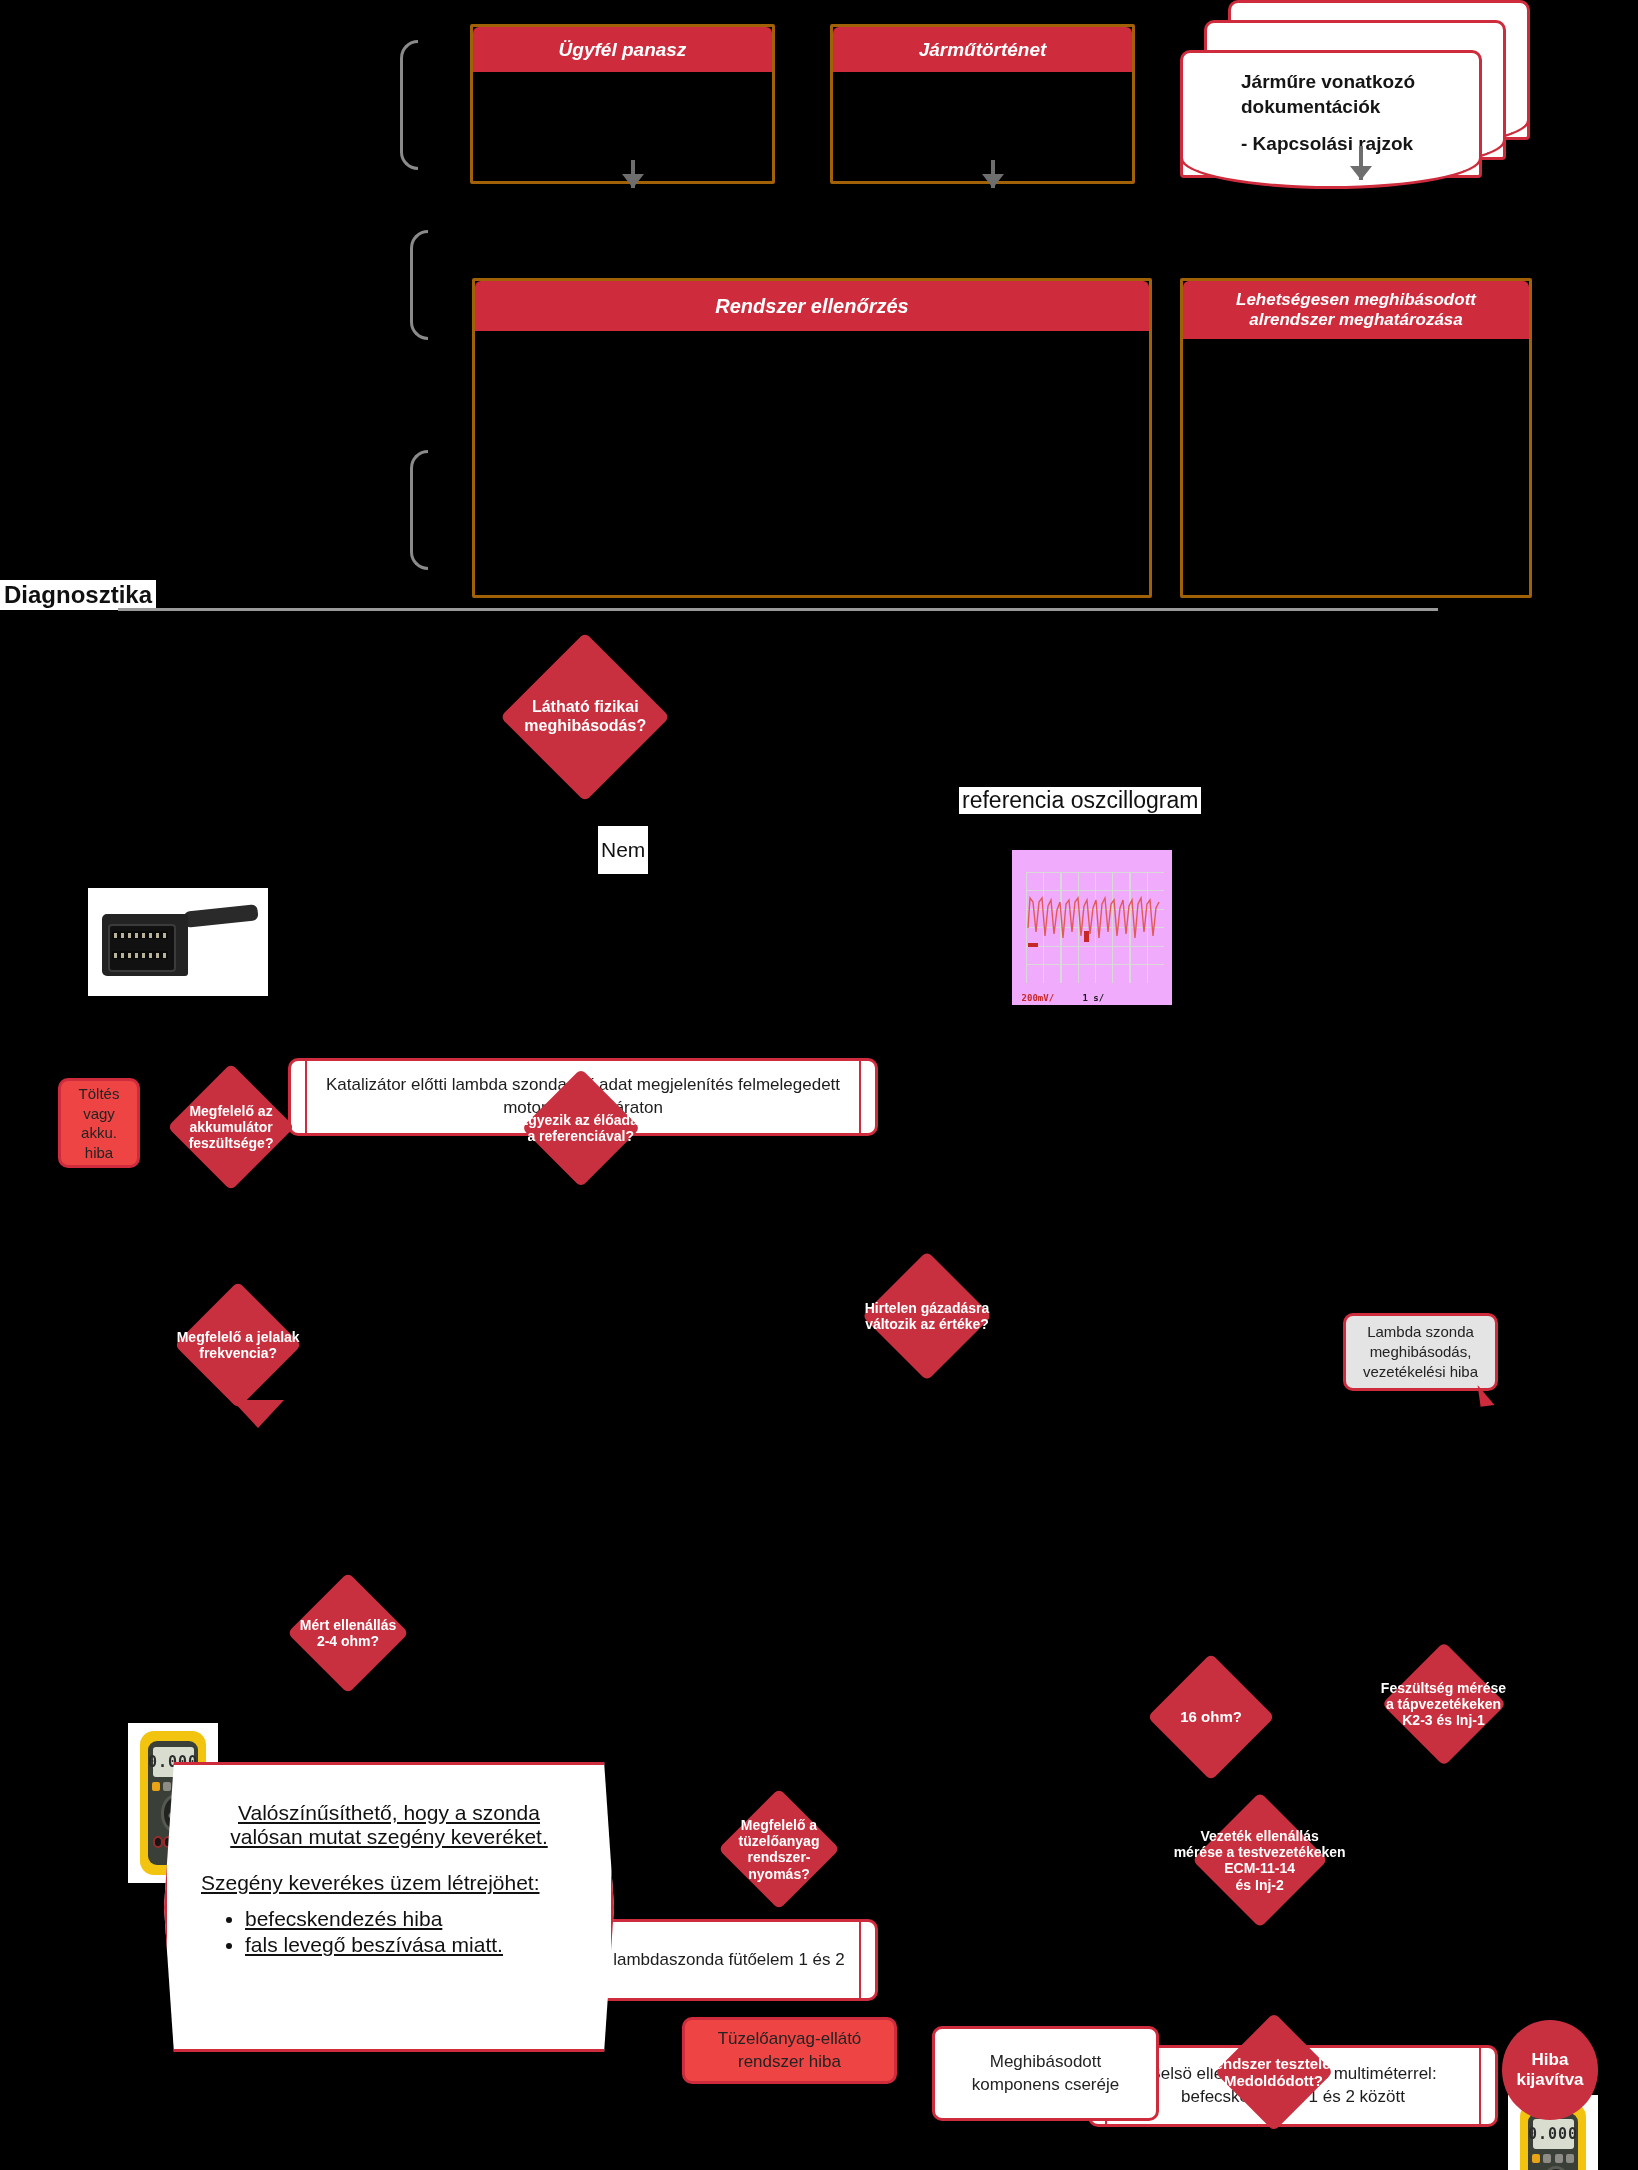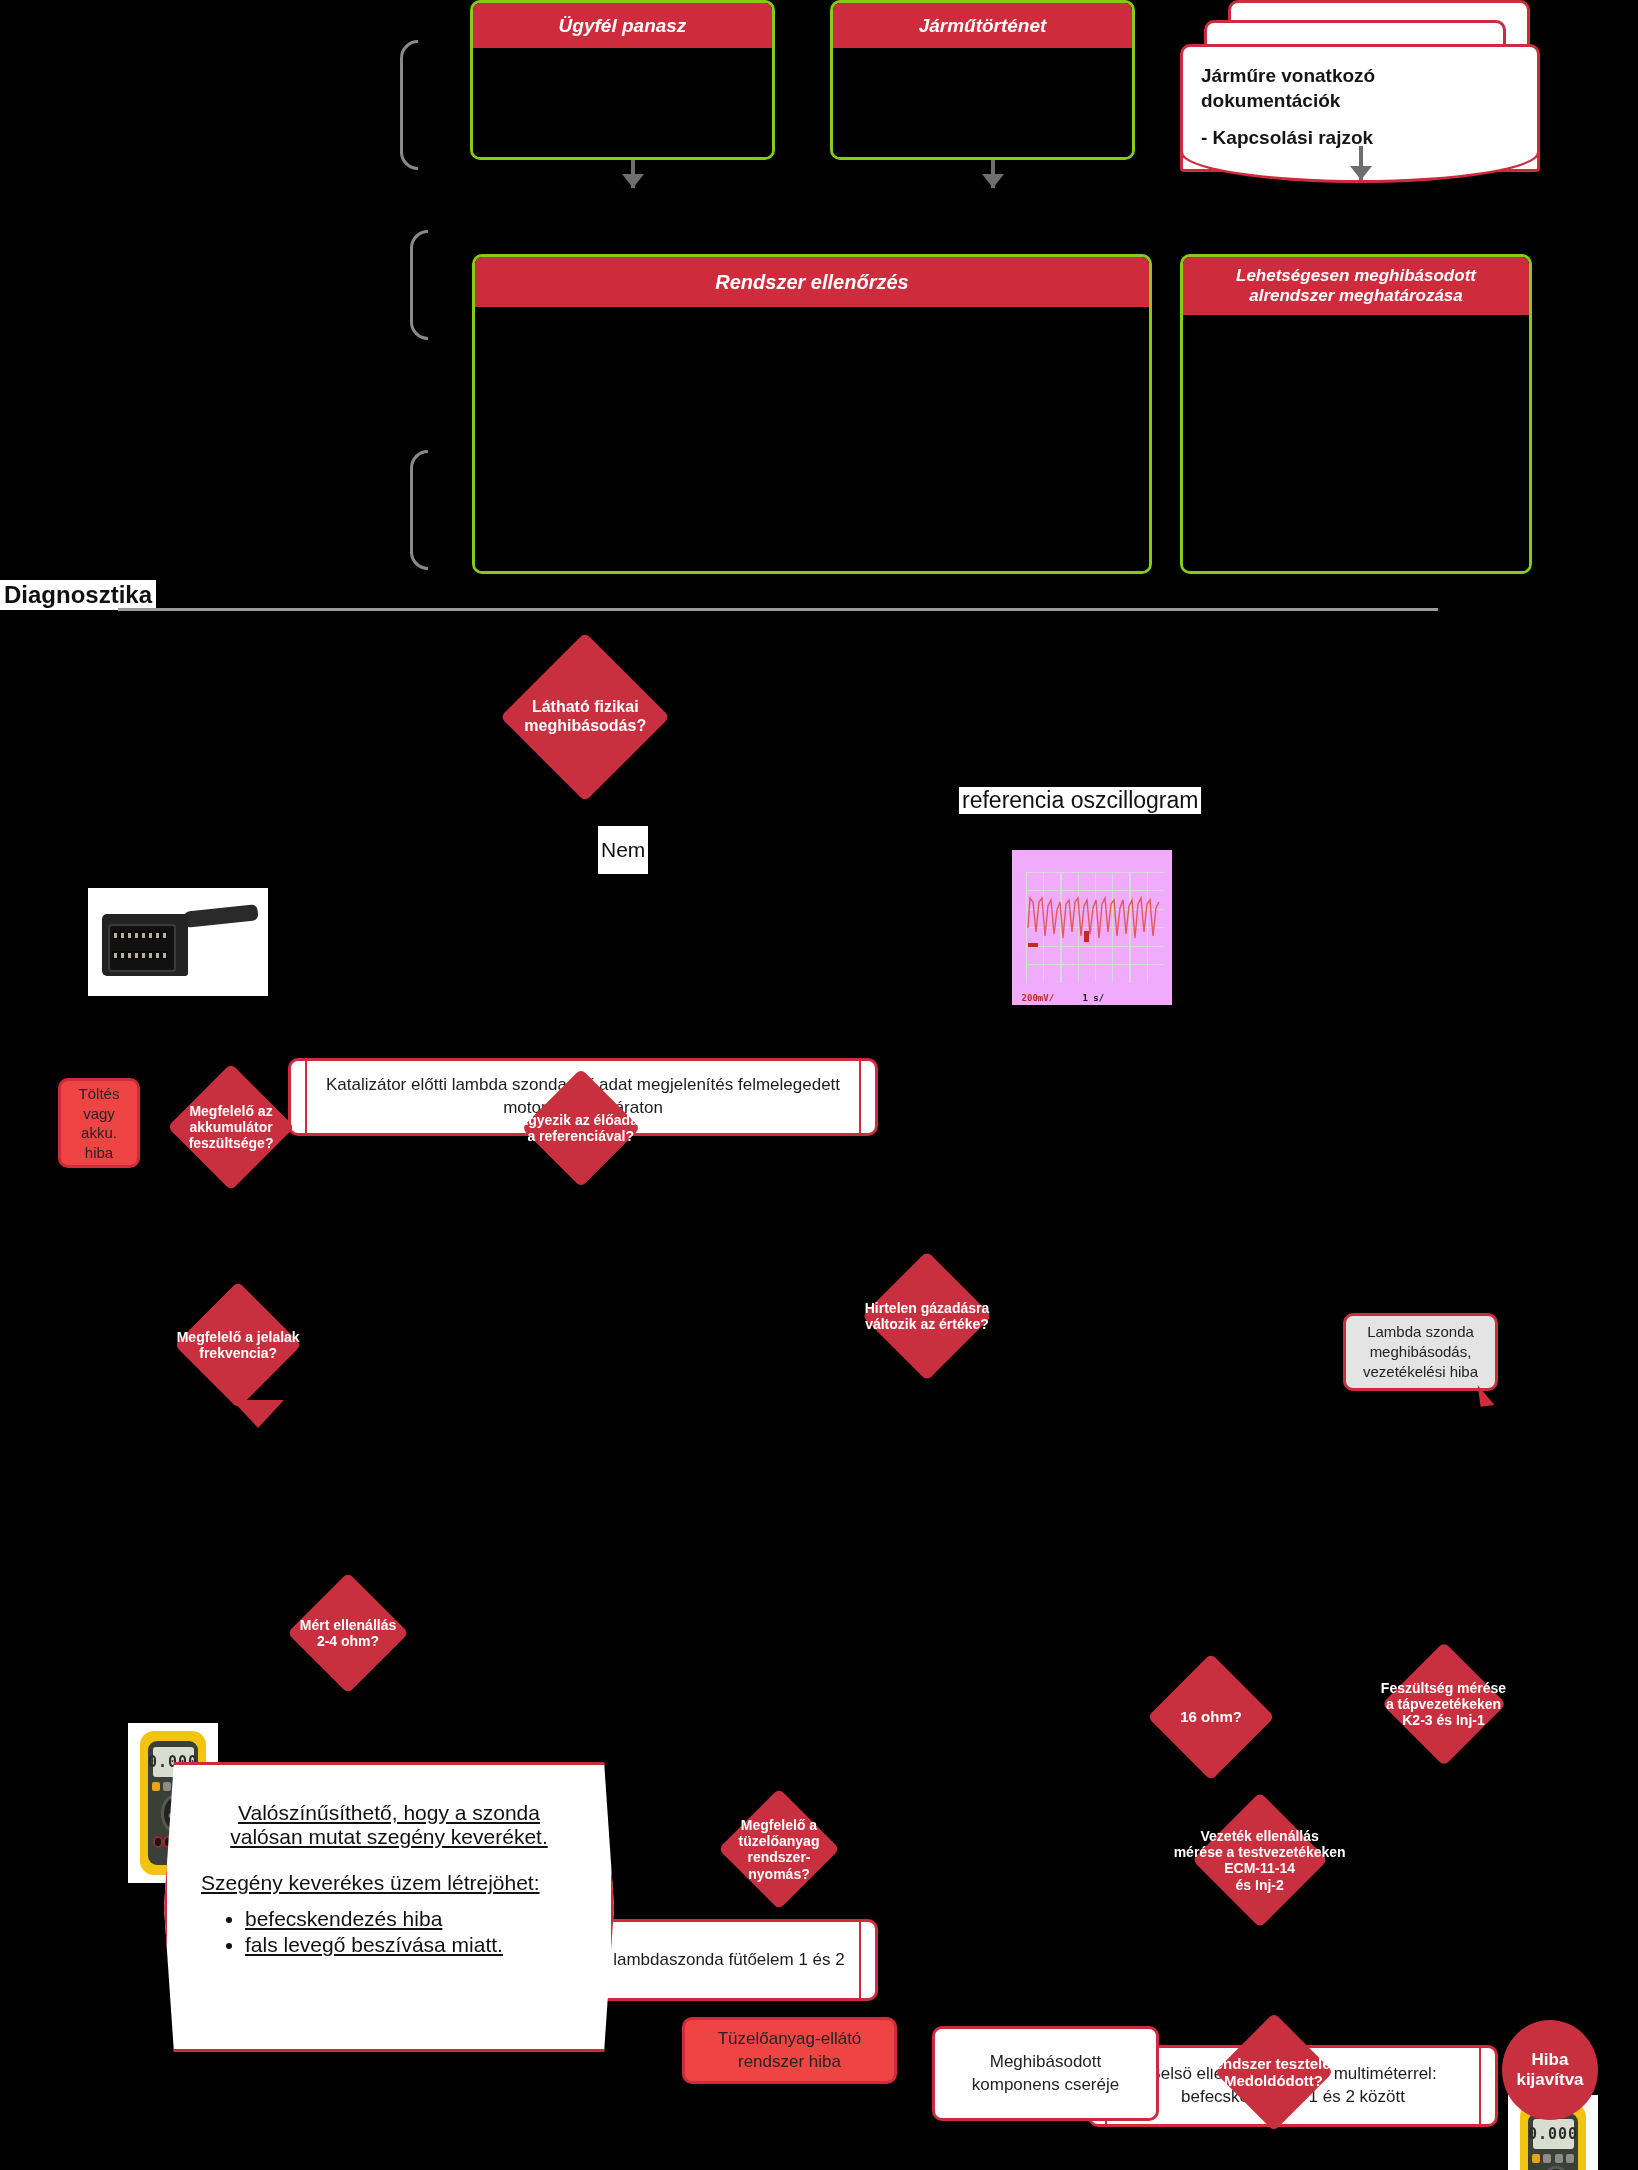--- a/index.html
+++ b/index.html
@@ -14,24 +14,25 @@
     position: relative;
     width: 1638px;
     height: 2170px;
     background: #000000;
     overflow: hidden;
   }
   .abs { position: absolute; box-sizing: border-box; }
 
   
   .panel {
-    border: 3px solid #84cc16;
-    border-radius: 10px;
+    border: 3px solid #a16207;
+    border-radius: 2px;
     background: #000000;
     overflow: hidden;
+    margin-top: 24px;
   }
   .panel-head {
     background: #CE2B3C;
     color: #FFFFFF;
     font-style: italic;
     font-weight: bold;
     display: flex;
     align-items: center;
     justify-content: center;
     text-align: center;
@@ -343,21 +344,21 @@
     <div class="panel-body" style="height:112px;"></div>
   </div>
 
   <div class="abs" style="left:1180px; top:0px; width:350px; height:170px;">
     <div class="doc abs" style="left:48px; top:0px; width:302px; height:140px;">
       <div class="doc-wave"></div>
     </div>
     <div class="doc abs" style="left:24px; top:20px; width:302px; height:140px;">
       <div class="doc-wave"></div>
     </div>
-    <div class="doc abs" style="left:0px; top:44px; width:360px; height:128px;">
+    <div class="doc abs" style="left:0px; top:50px; width:302px; height:128px;padding-left:40px;">
       <div class="doc-wave"></div>
       <div class="doc-text">
         <div>Járműre vonatkozó dokumentációk</div>
         <div style="height:12px"></div>
         <div>- Kapcsolási rajzok</div>
         <div>- Referencia értékek</div>
       </div>
     </div>
   </div>
 

